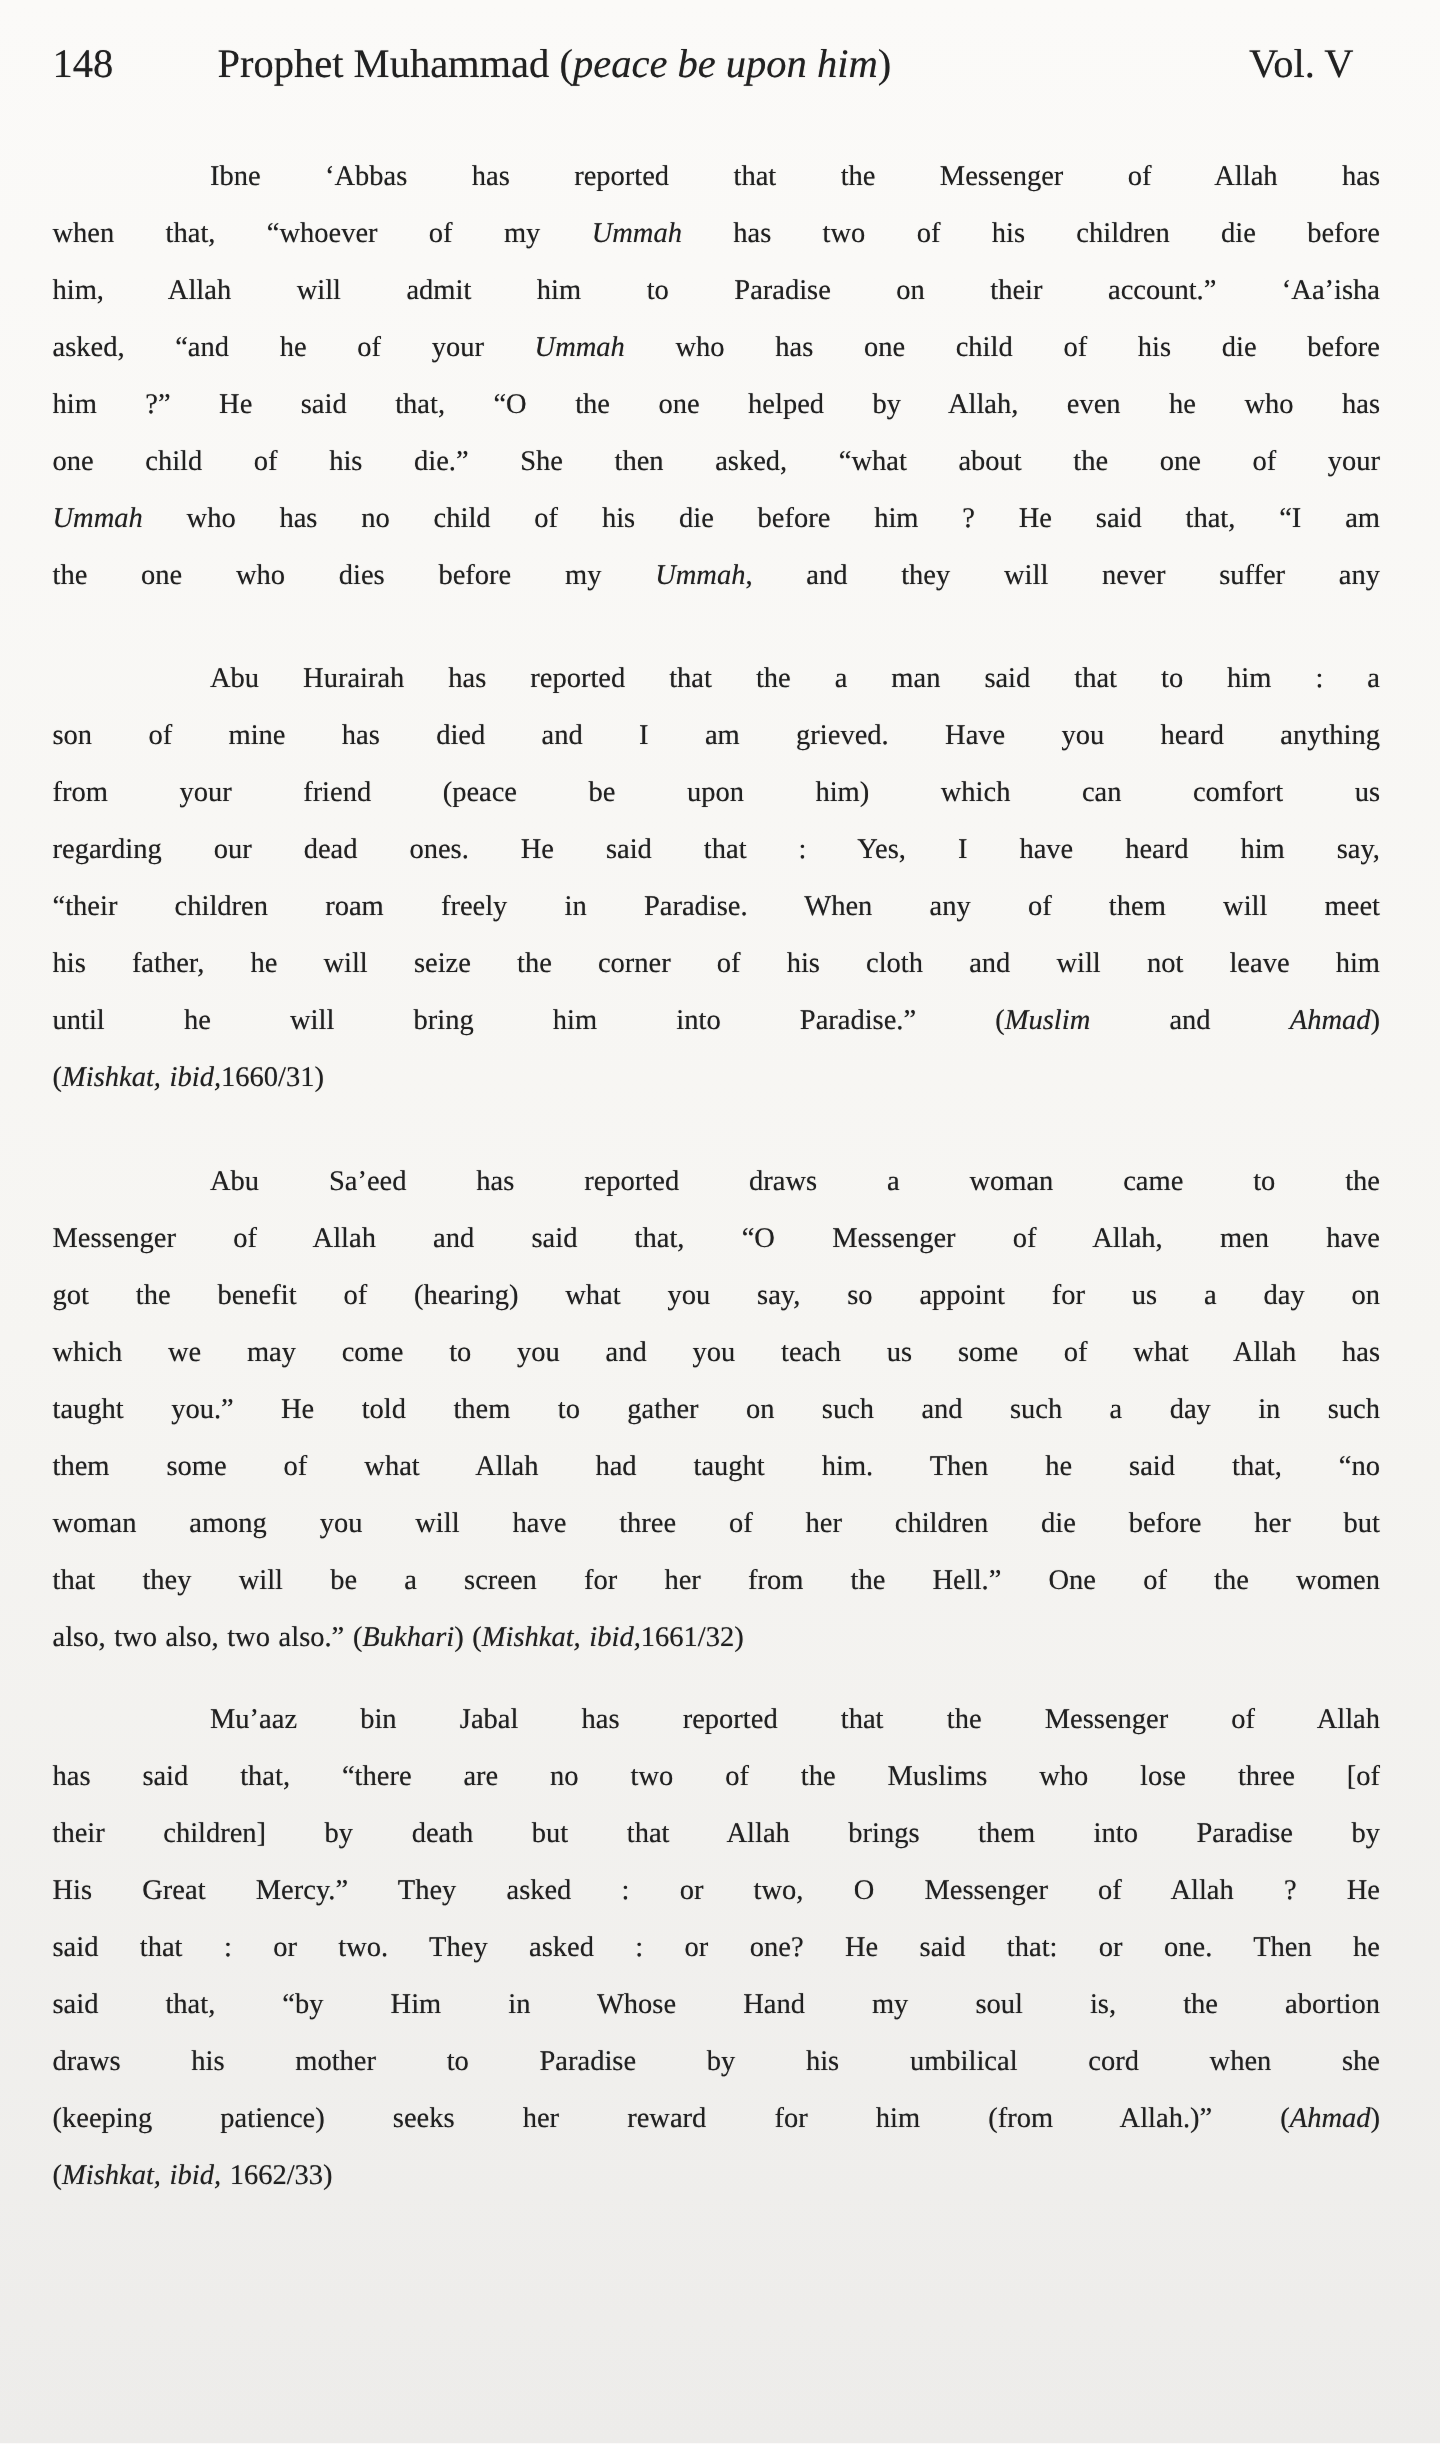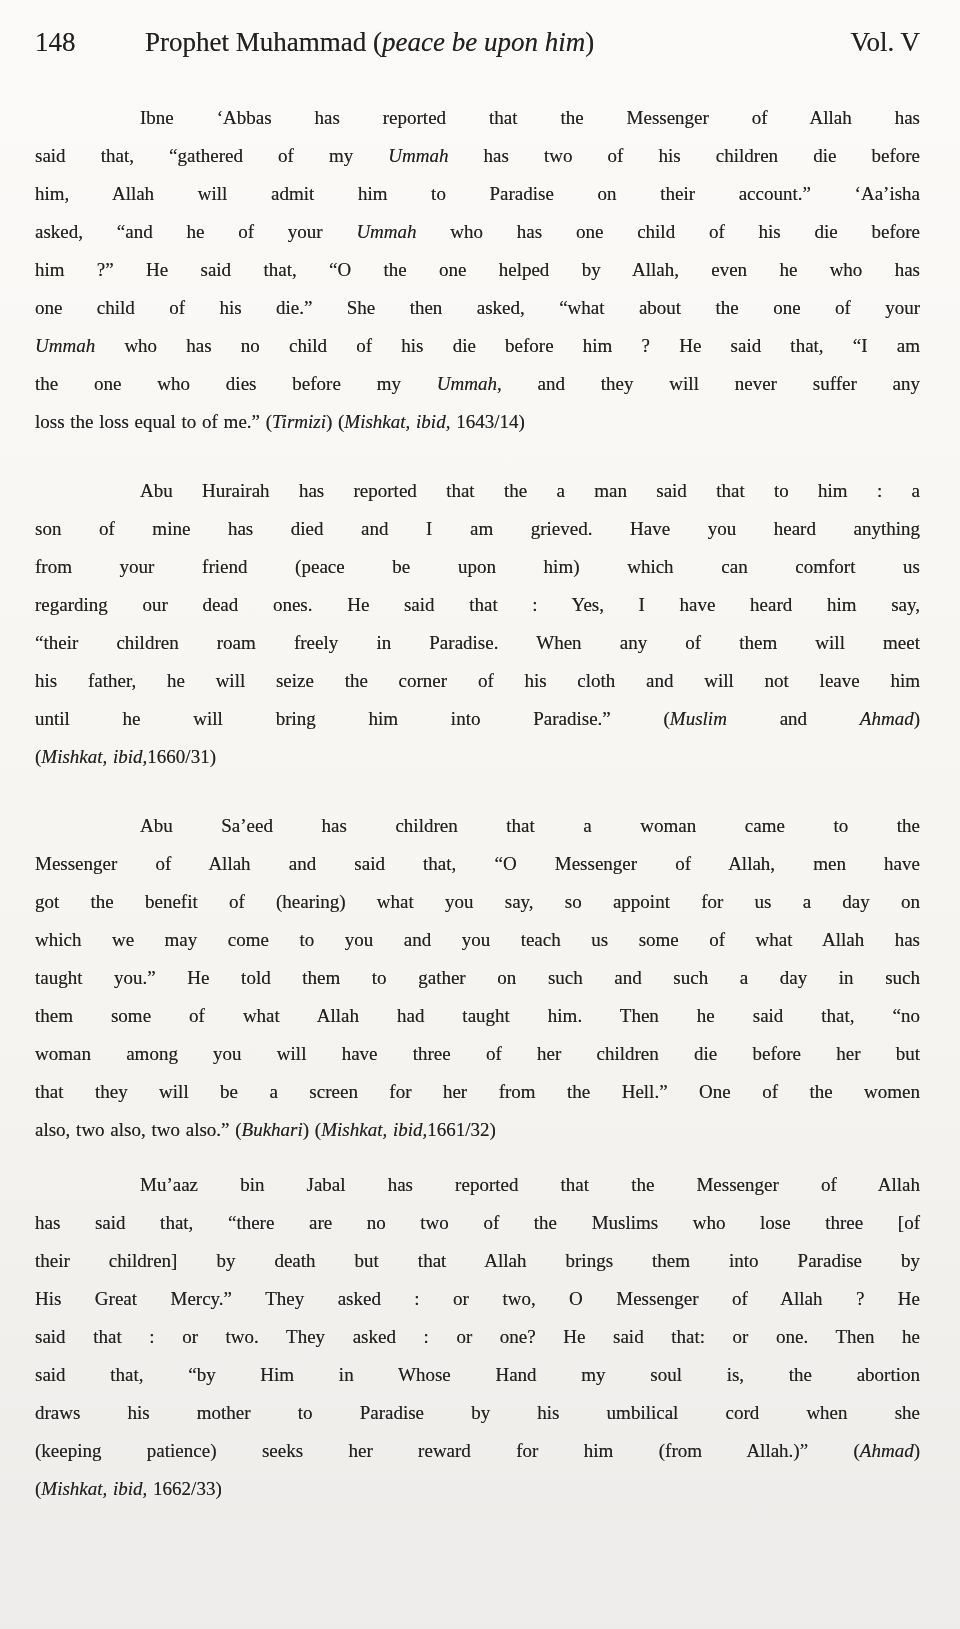--- a/index.html
+++ b/index.html
@@ -19,21 +19,21 @@
   }
   .header {
     display: flex;
     align-items: baseline;
     font-size: 27px;
     line-height: 32px;
     margin-bottom: 41px;
   }
   .header .pagenum { width: 110px; }
   .header .title { flex: 1; text-align: left; white-space: nowrap; }
-  .header .volume { width: 140px; text-align: right; padding-left: 35px; box-sizing: border-box; font-family: Liberation Serif, serif; }
+  .header .volume { width: 140px; text-align: center; padding-left: 35px; box-sizing: border-box; font-family: Liberation Serif, serif; }
   .it { font-style: italic; }
   .textbody { font-size: 19px; }
   .para { margin: 0 0 31px 0; }
   .para:last-child { margin-bottom: 0; }
   .para:nth-child(4) { margin-top: -14px; } 
   .line {
     line-height: 38px;
     text-align: justify;
     text-align-last: justify;
     word-spacing: 1px;
@@ -47,41 +47,40 @@
 <div class="page">
   <div class="header">
     <span class="pagenum">148</span>
     <span class="title"><span>Prophet Muhammad (</span><span class="it">peace be upon him</span><span>)</span></span>
     <span class="volume">Vol. V</span>
   </div>
 
   <div class="textbody">
       <div class="para">
         <div class="line first"><span>Ibne ‘Abbas has reported that the Messenger of Allah has</span></div>
-        <div class="line"><span>said that, “gathered of my </span><span class="it">Ummah</span><span> has two of his children die before</span></div>
+        <div class="line"><span>when that, “whoever of my </span><span class="it">Ummah</span><span> has two of his children die before</span></div>
         <div class="line"><span>him, Allah will admit him to Paradise on their account.” ‘Aa’isha</span></div>
         <div class="line"><span>asked, “and he of your </span><span class="it">Ummah</span><span> who has one child of his die before</span></div>
         <div class="line"><span>him ?” He said that, “O the one helped by Allah, even he who has</span></div>
         <div class="line"><span>one child of his die.” She then asked, “what about the one of your</span></div>
         <div class="line"><span class="it">Ummah</span><span> who has no child of his die before him ? He said that, “I am</span></div>
         <div class="line"><span>the one who dies before my </span><span class="it">Ummah</span><span>, and they will never suffer any</span></div>
-        <div class="line last"><span>loss the loss equal to of me.” (</span><span class="it">Tirmizi</span><span>) (</span><span class="it">Mishkat, ibid,</span><span> 1643/14)</span></div>
       </div>
       <div class="para">
         <div class="line first"><span>Abu Hurairah has reported that the a man said that to him : a</span></div>
         <div class="line"><span>son of mine has died and I am grieved. Have you heard anything</span></div>
         <div class="line"><span>from your friend (peace be upon him) which can comfort us</span></div>
         <div class="line"><span>regarding our dead ones. He said that : Yes, I have heard him say,</span></div>
         <div class="line"><span>“their children roam freely in Paradise. When any of them will meet</span></div>
         <div class="line"><span>his father, he will seize the corner of his cloth and will not leave him</span></div>
         <div class="line"><span>until he will bring him into Paradise.” (</span><span class="it">Muslim</span><span> and </span><span class="it">Ahmad</span><span>)</span></div>
         <div class="line last"><span>(</span><span class="it">Mishkat, ibid,</span><span>1660/31)</span></div>
       </div>
       <div class="para">
-        <div class="line first"><span>Abu Sa’eed has children that a woman came to the</span></div>
+        <div class="line first"><span>Abu Sa’eed has reported draws a woman came to the</span></div>
         <div class="line"><span>Messenger of Allah and said that, “O Messenger of Allah, men have</span></div>
         <div class="line"><span>got the benefit of (hearing) what you say, so appoint for us a day on</span></div>
         <div class="line"><span>which we may come to you and you teach us some of what Allah has</span></div>
         <div class="line"><span>taught you.” He told them to gather on such and such a day in such</span></div>
         <div class="line"><span>them some of  what Allah had taught him. Then he said that, “no</span></div>
         <div class="line"><span>woman among you will have three of her children die before her but</span></div>
         <div class="line"><span>that they will be a screen for her from the Hell.” One of the women</span></div>
         <div class="line last"><span>also, two also, two also.” (</span><span class="it">Bukhari</span><span>) (</span><span class="it">Mishkat, ibid,</span><span>1661/32)</span></div>
       </div>
       <div class="para">

